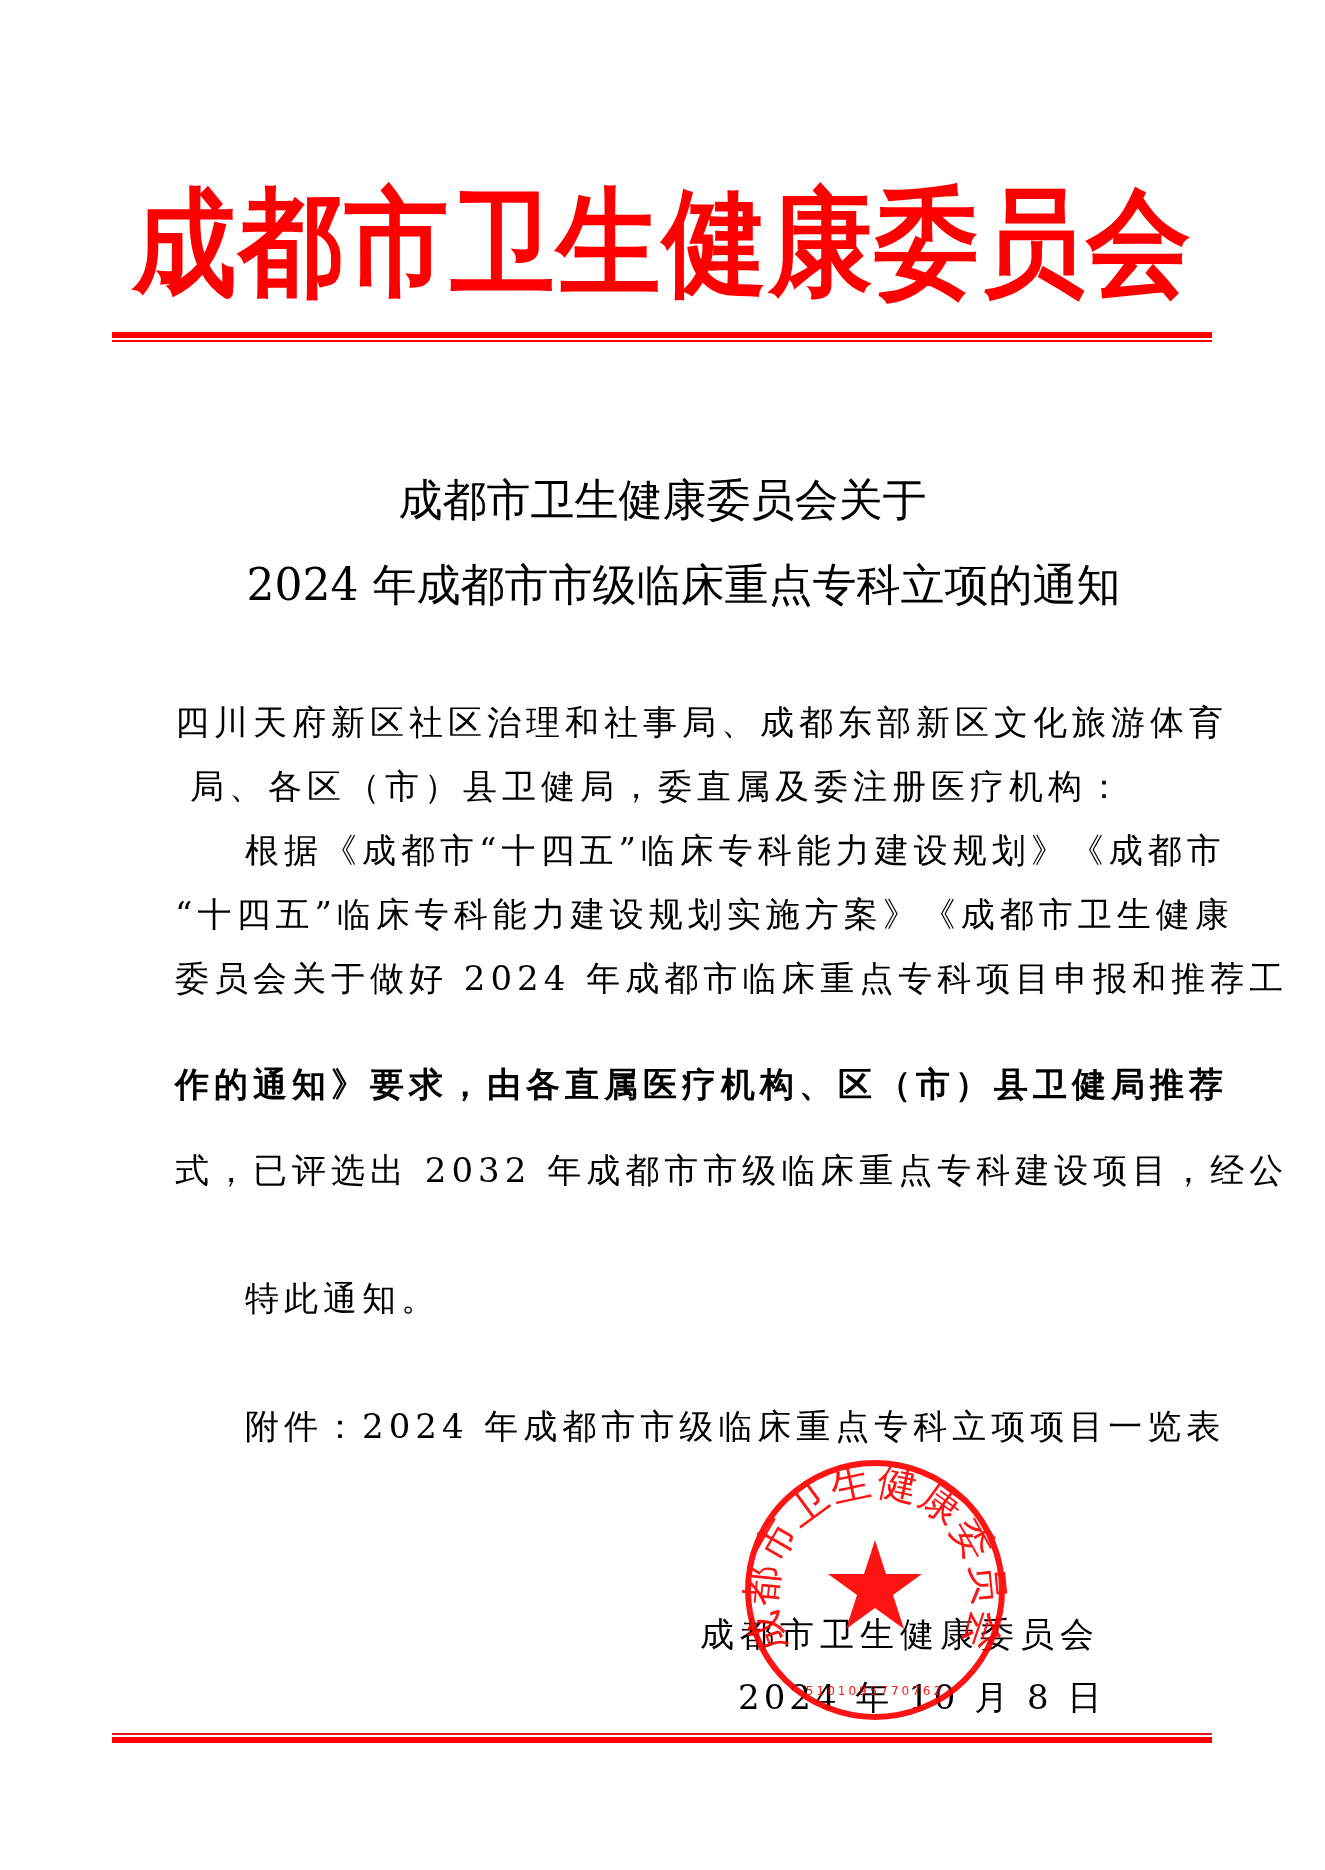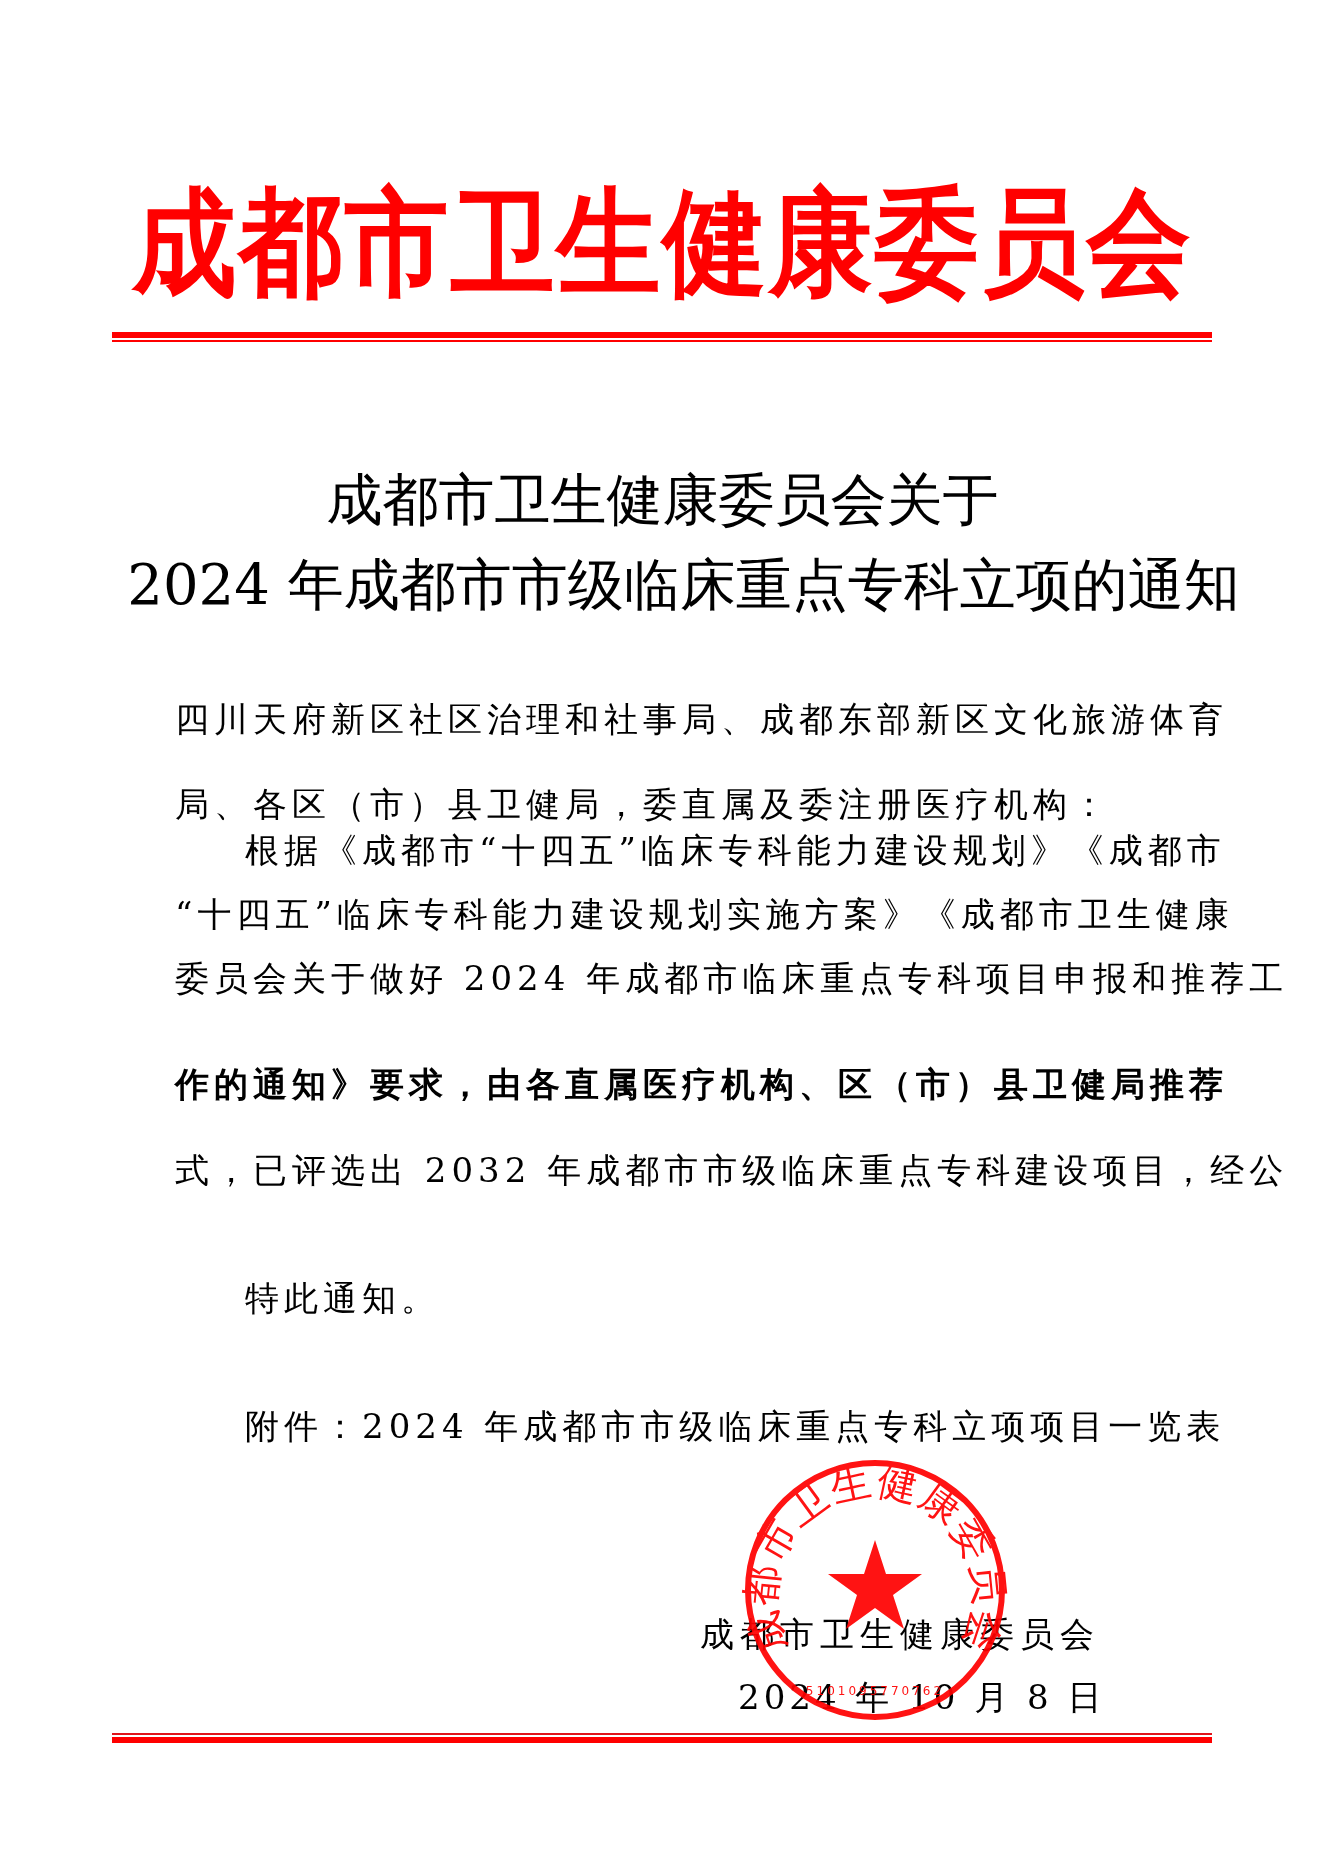--- a/index.html
+++ b/index.html
@@ -13,21 +13,21 @@
     }
     .rule { position: absolute; left: 112px; width: 1100px; background: #ff0000; }
     .rule-top-thick { top: 332px; height: 6px; }
     .rule-top-thin { top: 340px; height: 2px; }
     .rule-bot-thin { top: 1733px; height: 2px; background: #e0141b; }
     .rule-bot-thick { top: 1737px; height: 6px; }
 
     .title {
       position: absolute; left: 0; width: 1325px; text-align: center;
       font-family: "DejaVu Serif", "Liberation Serif", serif; color: #000;
-      font-size: 56px; line-height: 60px;
+      font-size: 44px; line-height: 60px;
     }
     .title-1 { top: 470px; }
     .title-2 { top: 555px; padding-left: 21px; }
     .line { position: absolute; left: 175px; white-space: nowrap;
       font-family: "DejaVu Serif", "Liberation Serif", serif; color: #000;
       font-size: 34px; line-height: 64px; letter-spacing: 5px; }
 
     .stamp { position: absolute; left: 740px; top: 1455px; width: 270px; height: 270px; }
     .signature { position: absolute; left: 700px; top: 1612px; white-space: nowrap;
       font-family: "DejaVu Serif", "Liberation Serif", serif; color: #000;
@@ -41,22 +41,22 @@
 
 <div class="page">
 
   <div class="masthead">成都市卫生健康委员会</div>
   <div class="rule rule-top-thick"></div>
   <div class="rule rule-top-thin"></div>
 
   <div class="title title-1">成都市卫生健康委员会关于</div>
   <div class="title title-2">2024 年成都市市级临床重点专科立项的通知</div>
 
-  <div class="line" style="top:690px;font-family:Liberation Mono, monospace;">四川天府新区社区治理和社事局、成都东部新区文化旅游体育</div>
-  <div class="line" style="top:772px;">局、各区（市）县卫健局，委直属及委注册医疗机构：</div>
+  <div class="line" style="top:690px;">四川天府新区社区治理和社事局、成都东部新区文化旅游体育</div>
+  <div class="line" style="top:754px;margin-left:15px;">局、各区（市）县卫健局，委直属及委注册医疗机构：</div>
 
   <div class="line" style="top:818px; left:245px;">根据《成都市“十四五”临床专科能力建设规划》《成都市</div>
   <div class="line" style="top:882px;">“十四五”临床专科能力建设规划实施方案》《成都市卫生健康</div>
   <div class="line" style="top:946px;">委员会关于做好 2024 年成都市临床重点专科项目申报和推荐工</div>
   <div class="line" style="top:1052px;font-weight:bold;">作的通知》要求，由各直属医疗机构、区（市）县卫健局推荐</div>
   <div class="line" style="top:1138px;">式，已评选出 2032 年成都市市级临床重点专科建设项目，经公</div>
 
   <div class="line" style="top:1266px; left:245px;">特此通知。</div>
 
   <div class="line" style="top:1394px; left:245px;">附件：2024 年成都市市级临床重点专科立项项目一览表</div>

